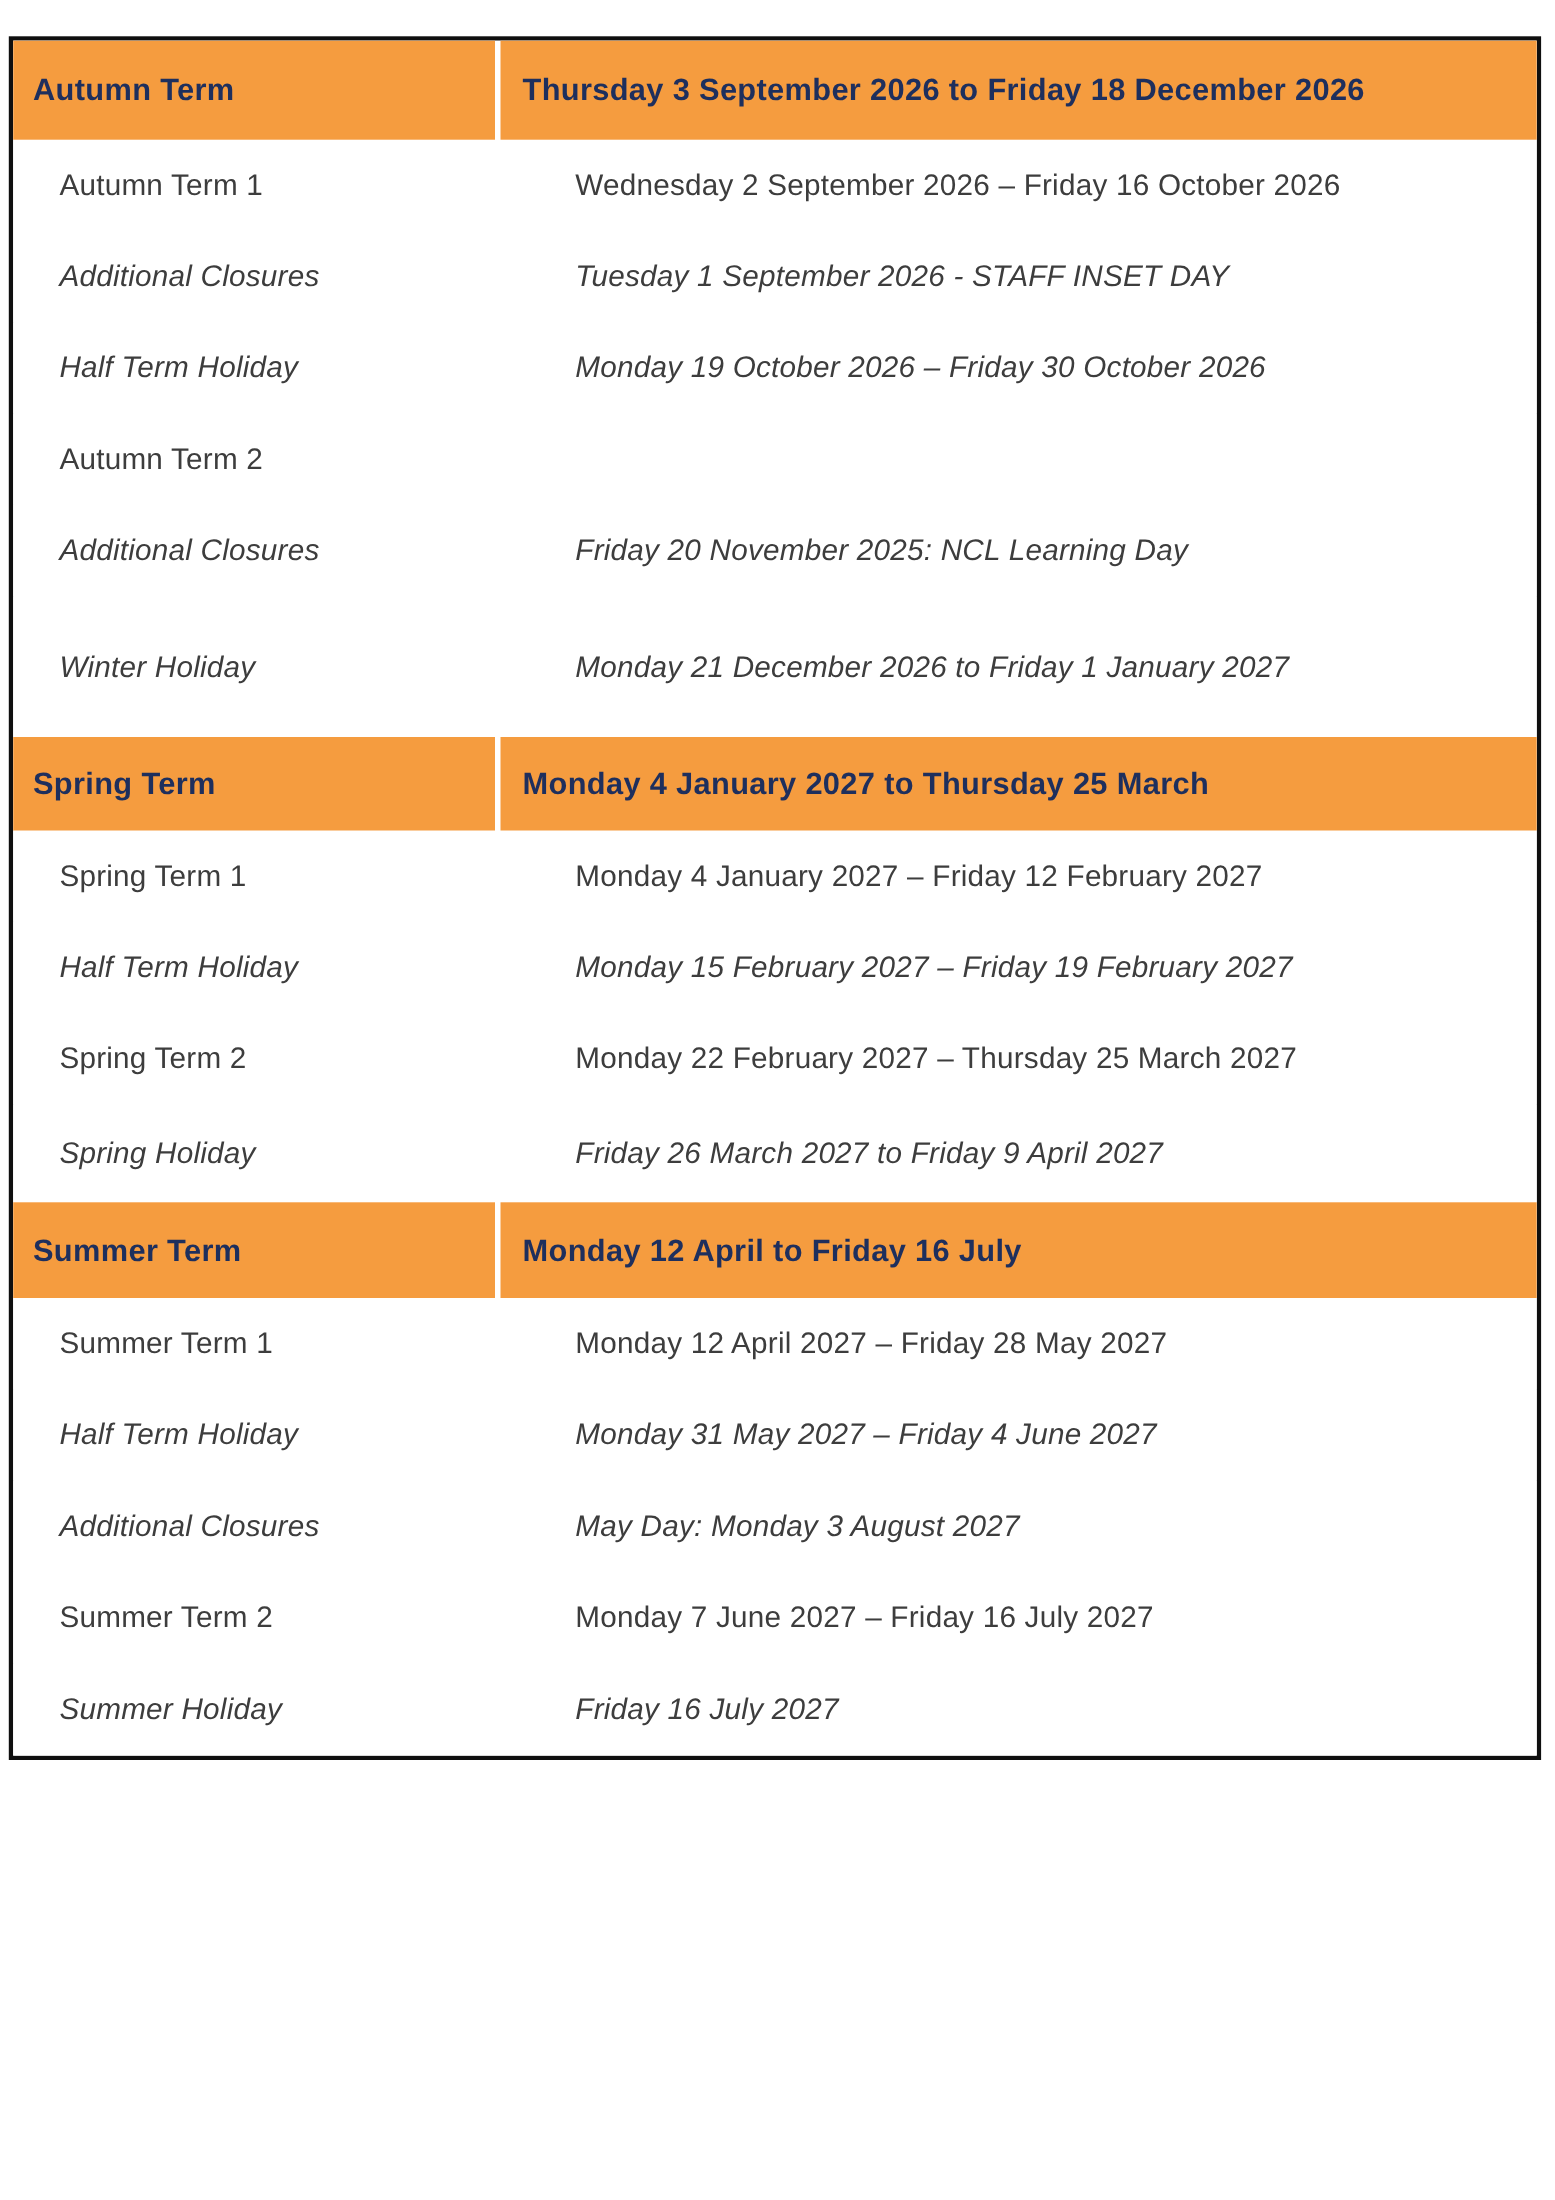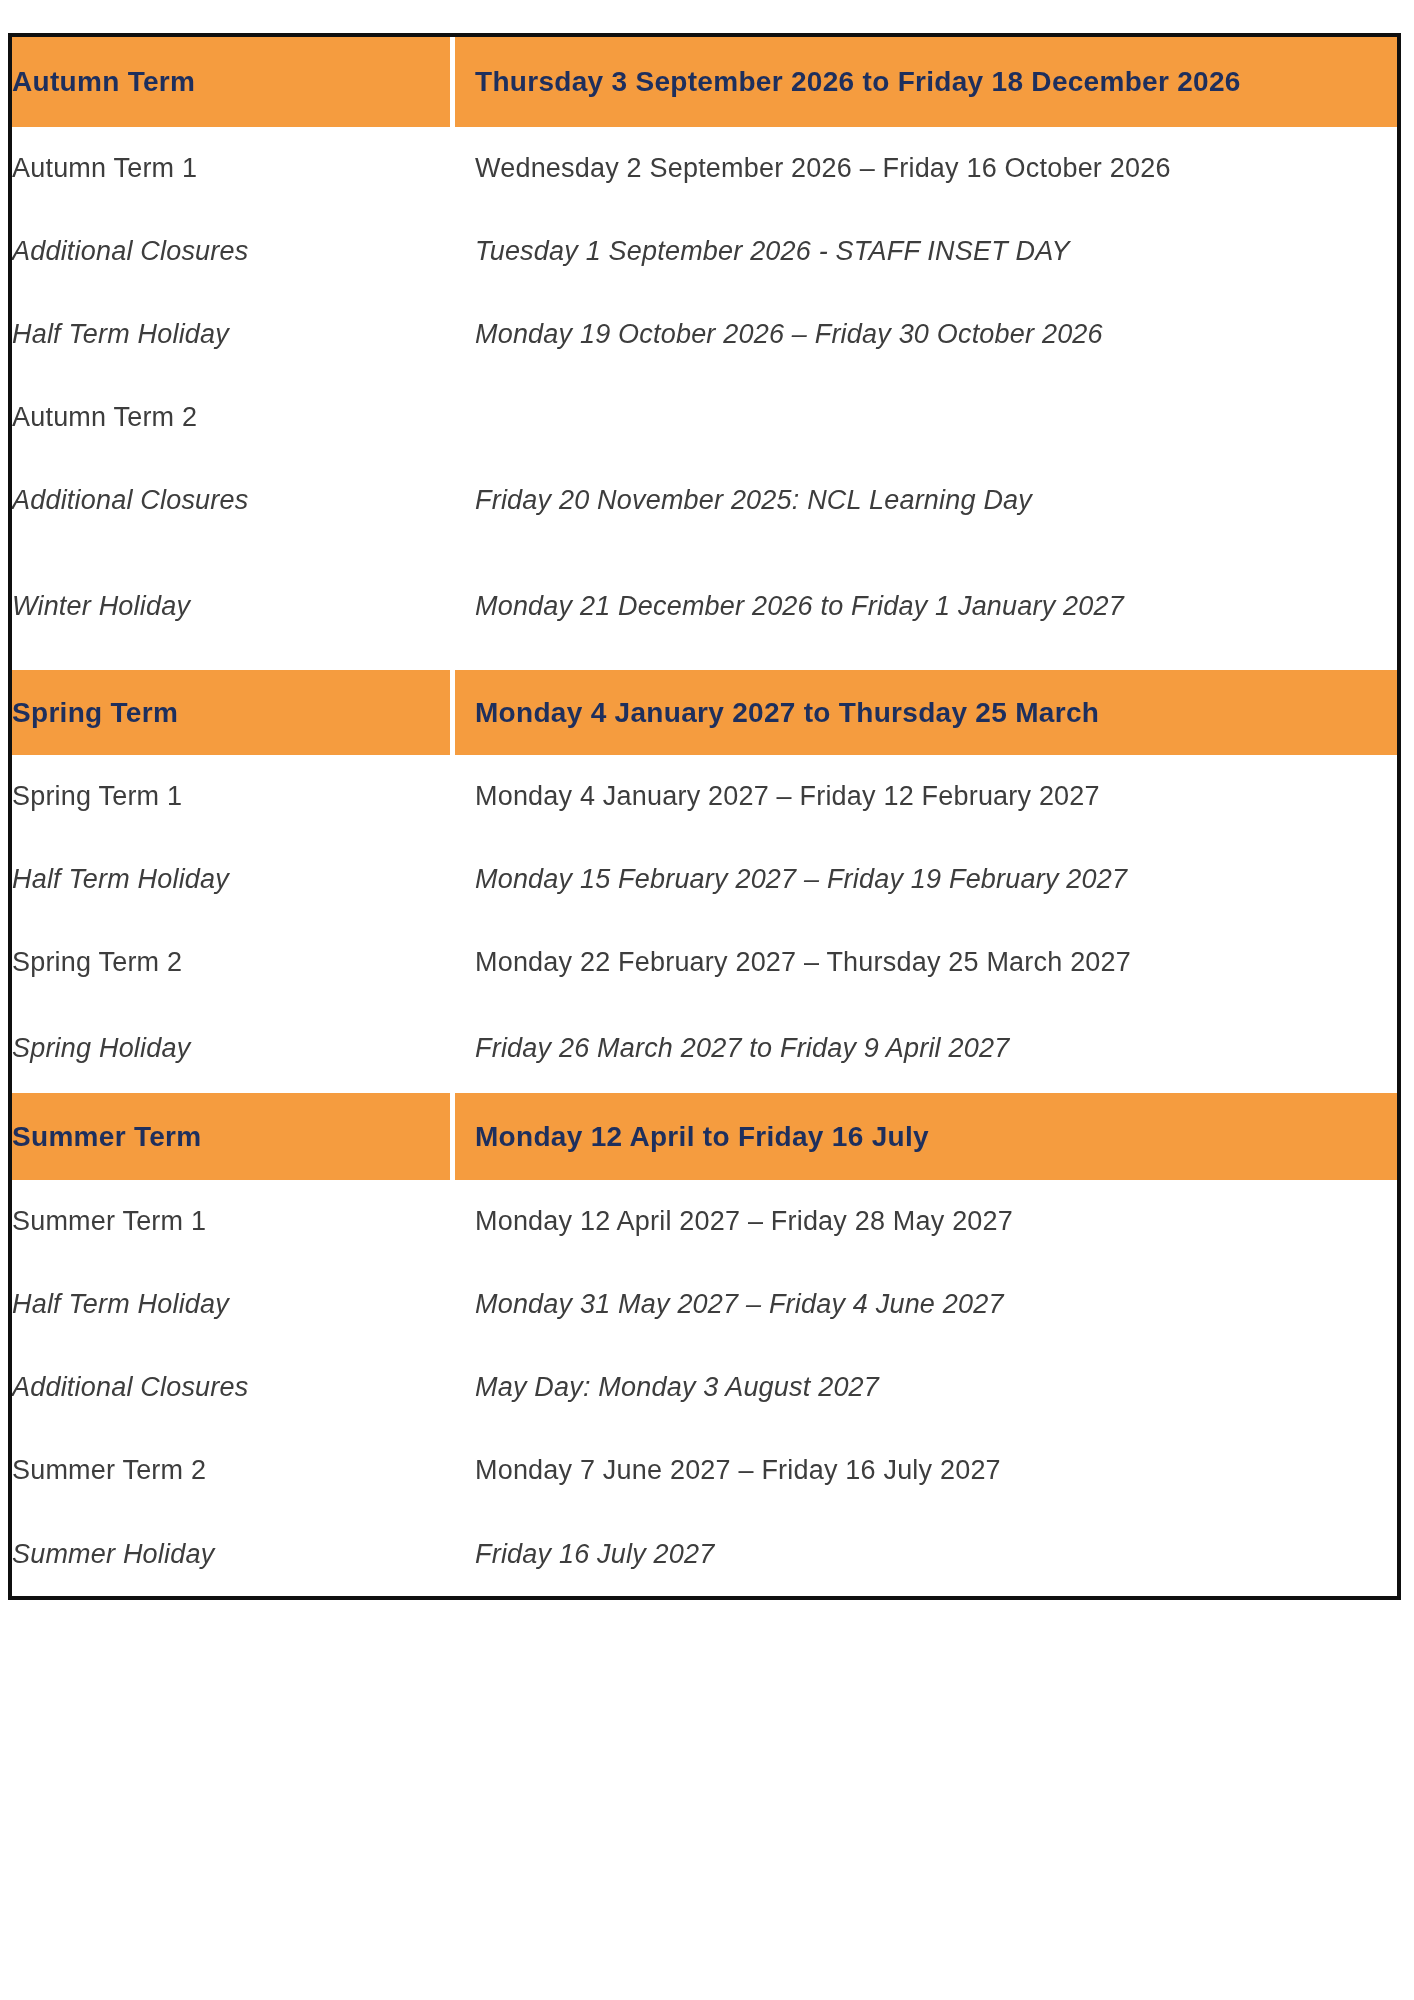--- a/index.html
+++ b/index.html
@@ -24,20 +24,21 @@
     background: #ffffff;
   }
   .row {
     display: flex;
     align-items: center;
     background: #ffffff;
   }
   .cell-label {
     width: 438px;
     box-sizing: border-box;
+    padding-left: 18px;
     flex: 0 0 438px;
     white-space: nowrap;
     overflow: hidden;
   }
   .col-gap {
     width: 5px;
     flex: 0 0 5px;
     align-self: stretch;
     background: transparent;
   }
@@ -65,20 +66,21 @@
     color: var(--header-text, #1E2F5D);
     letter-spacing: 0.3px;
   }
   
   .body-row .cell-label,
   .body-row .cell-value {
     font-size: 27px;
     font-weight: 400;
     color: var(--body-text, #3D3D3D);
     letter-spacing: 0.2px;
+    margin-left: 24px;
   }
   .body-row.italic .cell-label,
   .body-row.italic .cell-value {
     font-style: italic;
   }
   
   .hA   { height: 90px; }
   .hB   { height: 85px; }
   .hC   { height: 87px; }
   .r83  { height: 83px; }

